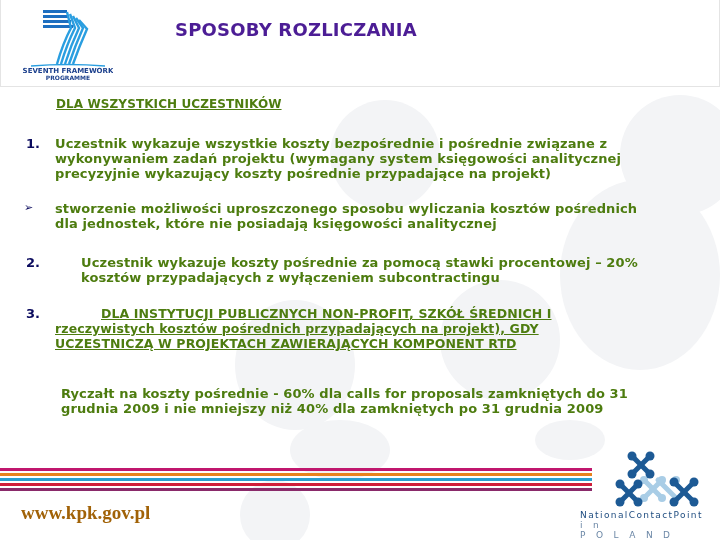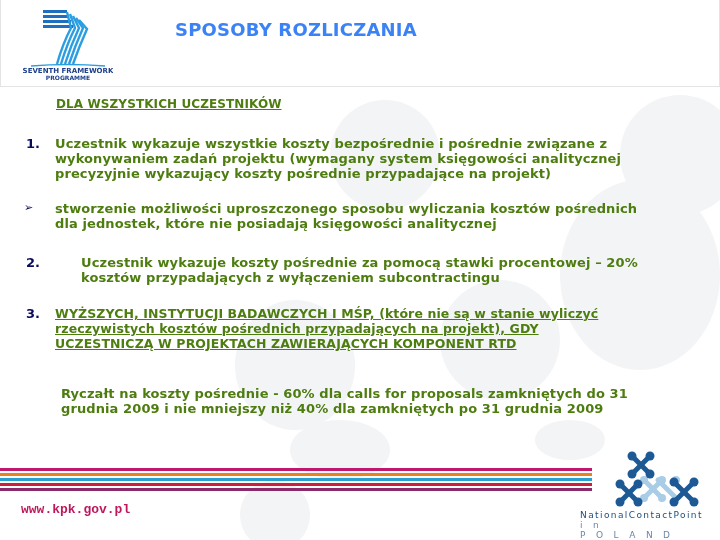--- a/index.html
+++ b/index.html
@@ -11,35 +11,35 @@
     }
     .bg-shape { position: absolute; border-radius: 50%; background: #f3f4f6; }
     .header {
       position: absolute; left: 0; top: 0; width: 718px; height: 86px;
       border: 1px solid #e4e4e4; border-top: none; background: #fff;
     }
     .fp7-logo { position: absolute; left: 22px; top: 8px; width: 90px; height: 74px; }
     .title {
       position: absolute; left: 174px; top: 20px;
       font-family: "DejaVu Sans", sans-serif; font-weight: bold;
-      font-size: 18px; line-height: 20px; color: #3b82f6; letter-spacing: 0.2px;
+      font-size: 18px; line-height: 20px; color: #4c1d95; letter-spacing: 0.2px;
     }
     .content { position: absolute; left: 0; top: 0; width: 720px; }
     .txt {
       position: absolute; font-weight: bold; font-size: 13px; line-height: 15px;
       color: #4d7c0f; letter-spacing: 0.1px;
     }
     .u { text-decoration: underline; }
     .num { position: absolute; font-weight: bold; font-size: 13px; color: #0b0b5e; }
     .stripes { position: absolute; left: 0; top: 468px; width: 592px; }
     .stripe { height: 3px; margin-bottom: 2px; }
     .url {
       position: absolute; left: 21px; top: 502px;
-      font-family: Liberation Mono, monospace; font-weight: bold;
-      font-size: 13px; color: #be185d;
+      font-family: Liberation Serif, serif; font-weight: bold;
+      font-size: 19px; color: #a16207;
     }
     .ncp-logo { position: absolute; left: 600px; top: 450px; width: 110px; height: 62px; }
     .ncp-text {
       position: absolute; left: 580px; top: 510px;
       font-family: "DejaVu Sans", sans-serif; font-size: 9px; color: #1f4d80; line-height: 10px;
     }
     .ncp-text .l2 { letter-spacing: 10.5px; color: #6b87a6; }
   </style>
 </head>
 <body>
@@ -94,21 +94,21 @@
   </div>
 
   <div class="num" style="left:26px;top:255px;">2.</div>
   <div class="txt" style="left:55px;top:255px;margin-left:26px;">
     <div>Uczestnik wykazuje koszty pośrednie za pomocą stawki procentowej – 20%</div>
     <div>kosztów przypadających z wyłączeniem subcontractingu</div>
   </div>
 
   <div class="num" style="left:26px;top:306px;">3.</div>
   <div class="txt u" style="left:55px;top:306px;font-size:12.5px;">
-    <div>WYŻSZYCH, INSTYTUCJI BADAWCZYCH I  MŚP, (które nie są w stanie wyliczyć</div>
+    <div style="padding-left:46px;">DLA INSTYTUCJI PUBLICZNYCH NON-PROFIT, SZKÓŁ ŚREDNICH I</div>
     <div>rzeczywistych kosztów pośrednich przypadających na projekt),  GDY</div>
     <div>UCZESTNICZĄ W PROJEKTACH ZAWIERAJĄCYCH KOMPONENT RTD</div>
   </div>
 
   <div class="txt" style="left:61px;top:386px;">
     <div>Ryczałt na koszty pośrednie -  60% dla calls for proposals zamkniętych do 31</div>
     <div>grudnia 2009 i nie mniejszy niż 40% dla zamkniętych po 31 grudnia 2009</div>
   </div>
 </div>
 

